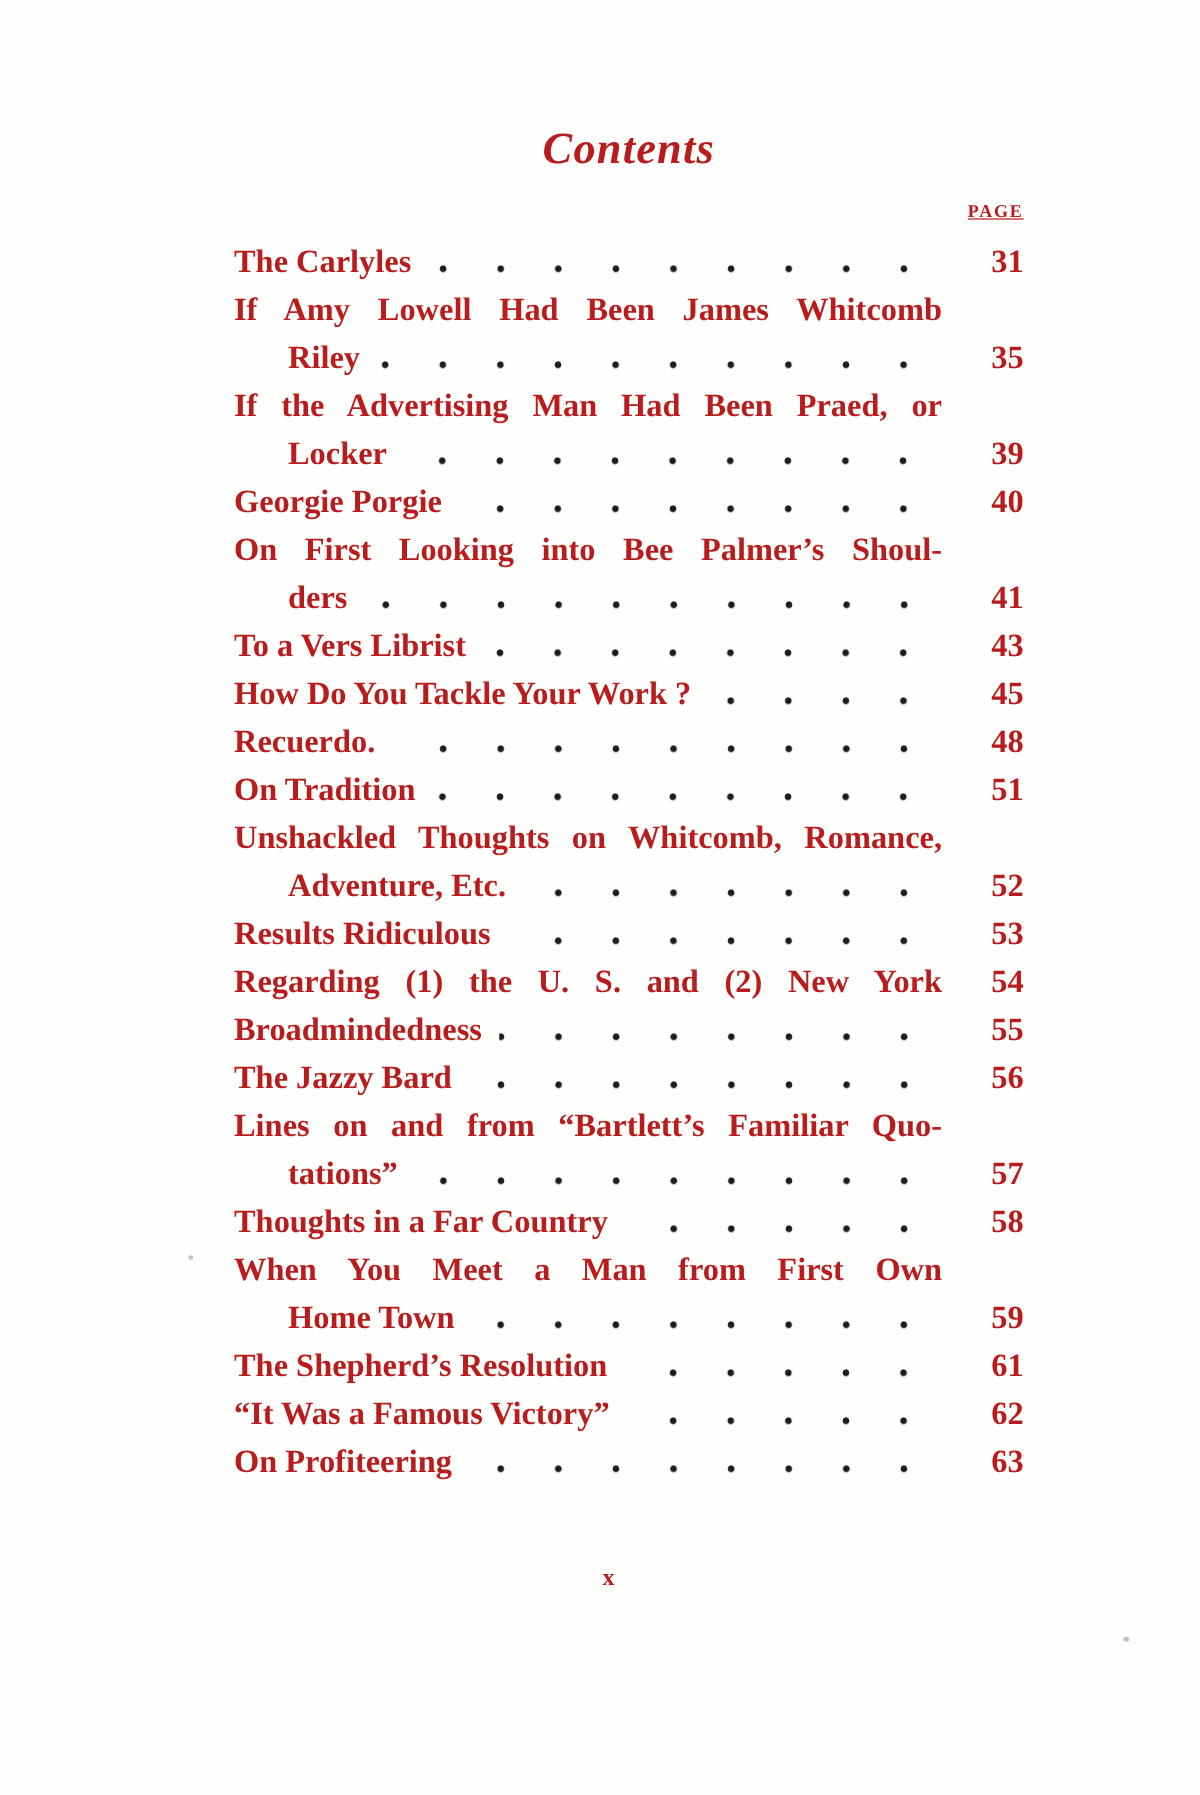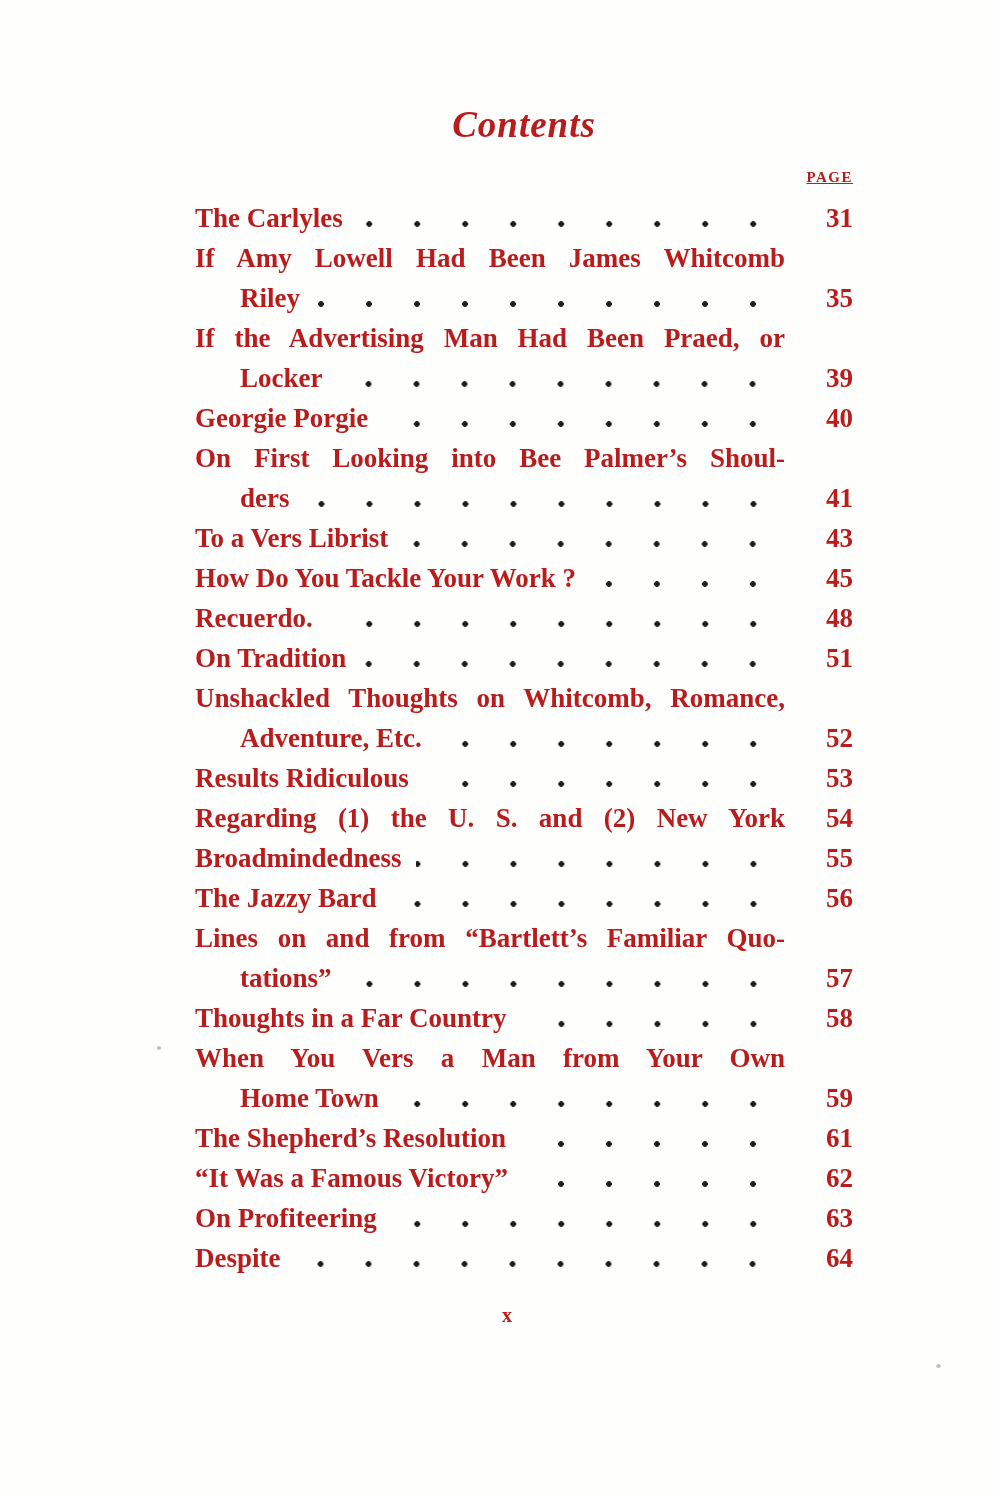--- a/index.html
+++ b/index.html
@@ -215,21 +215,21 @@
       <span class="pg">57</span>
     </div>
 
     <div class="row">
       <span class="t">Thoughts in a Far Country</span>
       <span class="leader"></span>
       <span class="pg">58</span>
     </div>
 
     <div class="row">
-      <span class="t fill">When You Vers a Man from Your Own</span>
+      <span class="t fill">When You Meet a Man from First Own</span>
       <span class="pg"></span>
     </div>
     <div class="row indent">
       <span class="t">Home Town</span>
       <span class="leader"></span>
       <span class="pg">59</span>
     </div>
 
     <div class="row">
       <span class="t">The Shepherd’s Resolution</span>
@@ -242,25 +242,20 @@
       <span class="leader"></span>
       <span class="pg">62</span>
     </div>
 
     <div class="row">
       <span class="t">On Profiteering</span>
       <span class="leader"></span>
       <span class="pg">63</span>
     </div>
 
-    <div class="row">
-      <span class="t">Despite</span>
-      <span class="leader"></span>
-      <span class="pg">64</span>
-    </div>
 
   </div>
 
   <div class="folio">x</div>
 
   <div class="speck s1"></div>
   <div class="speck s2"></div>
 
 </div>
 

